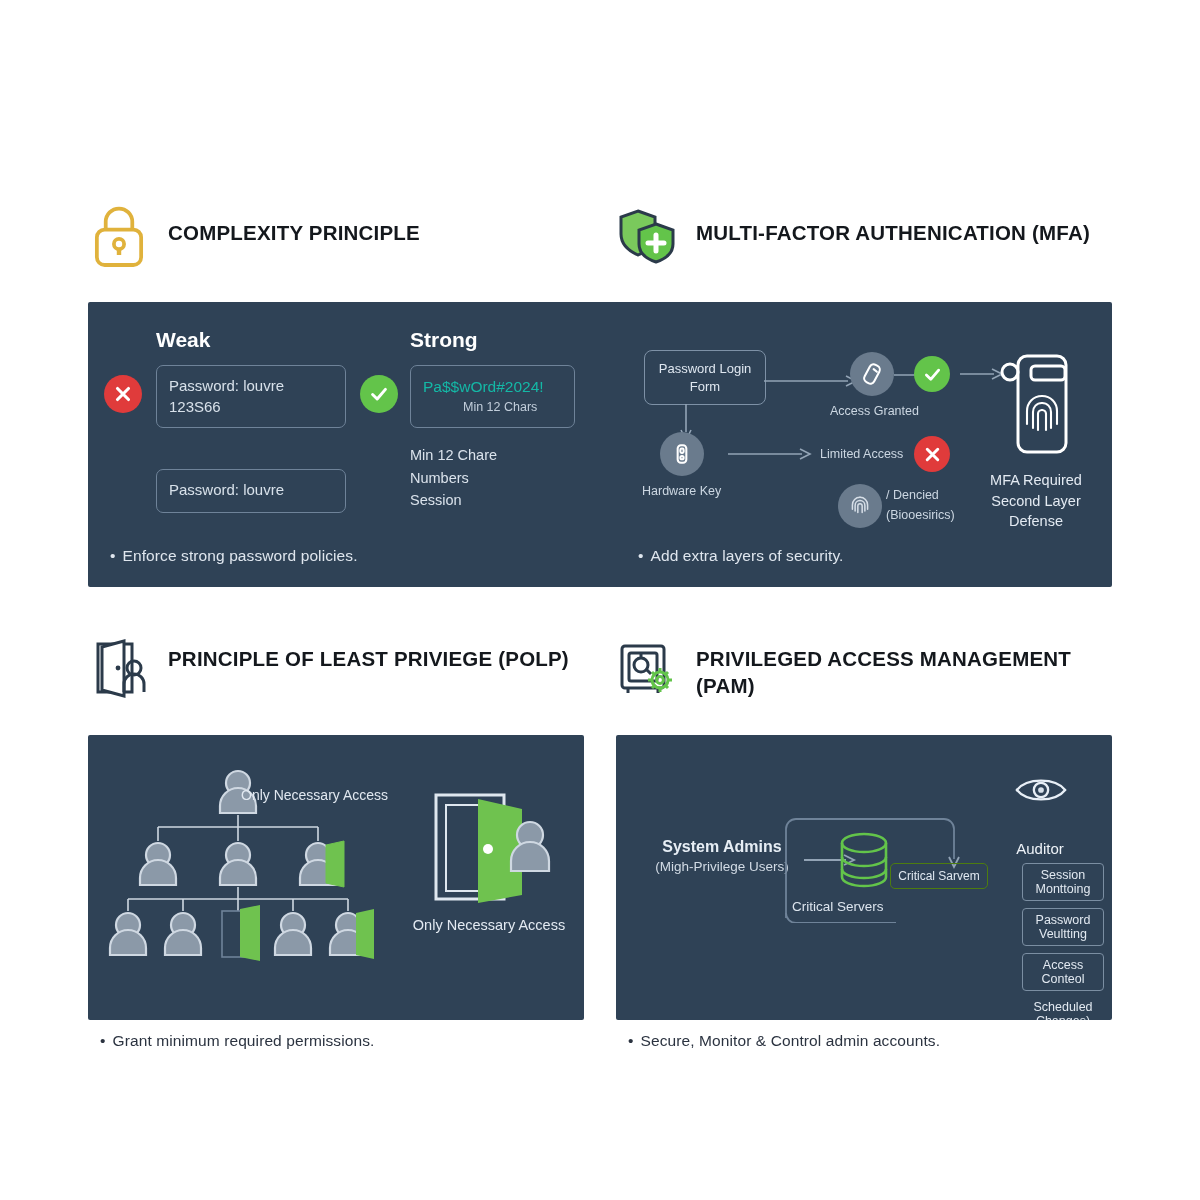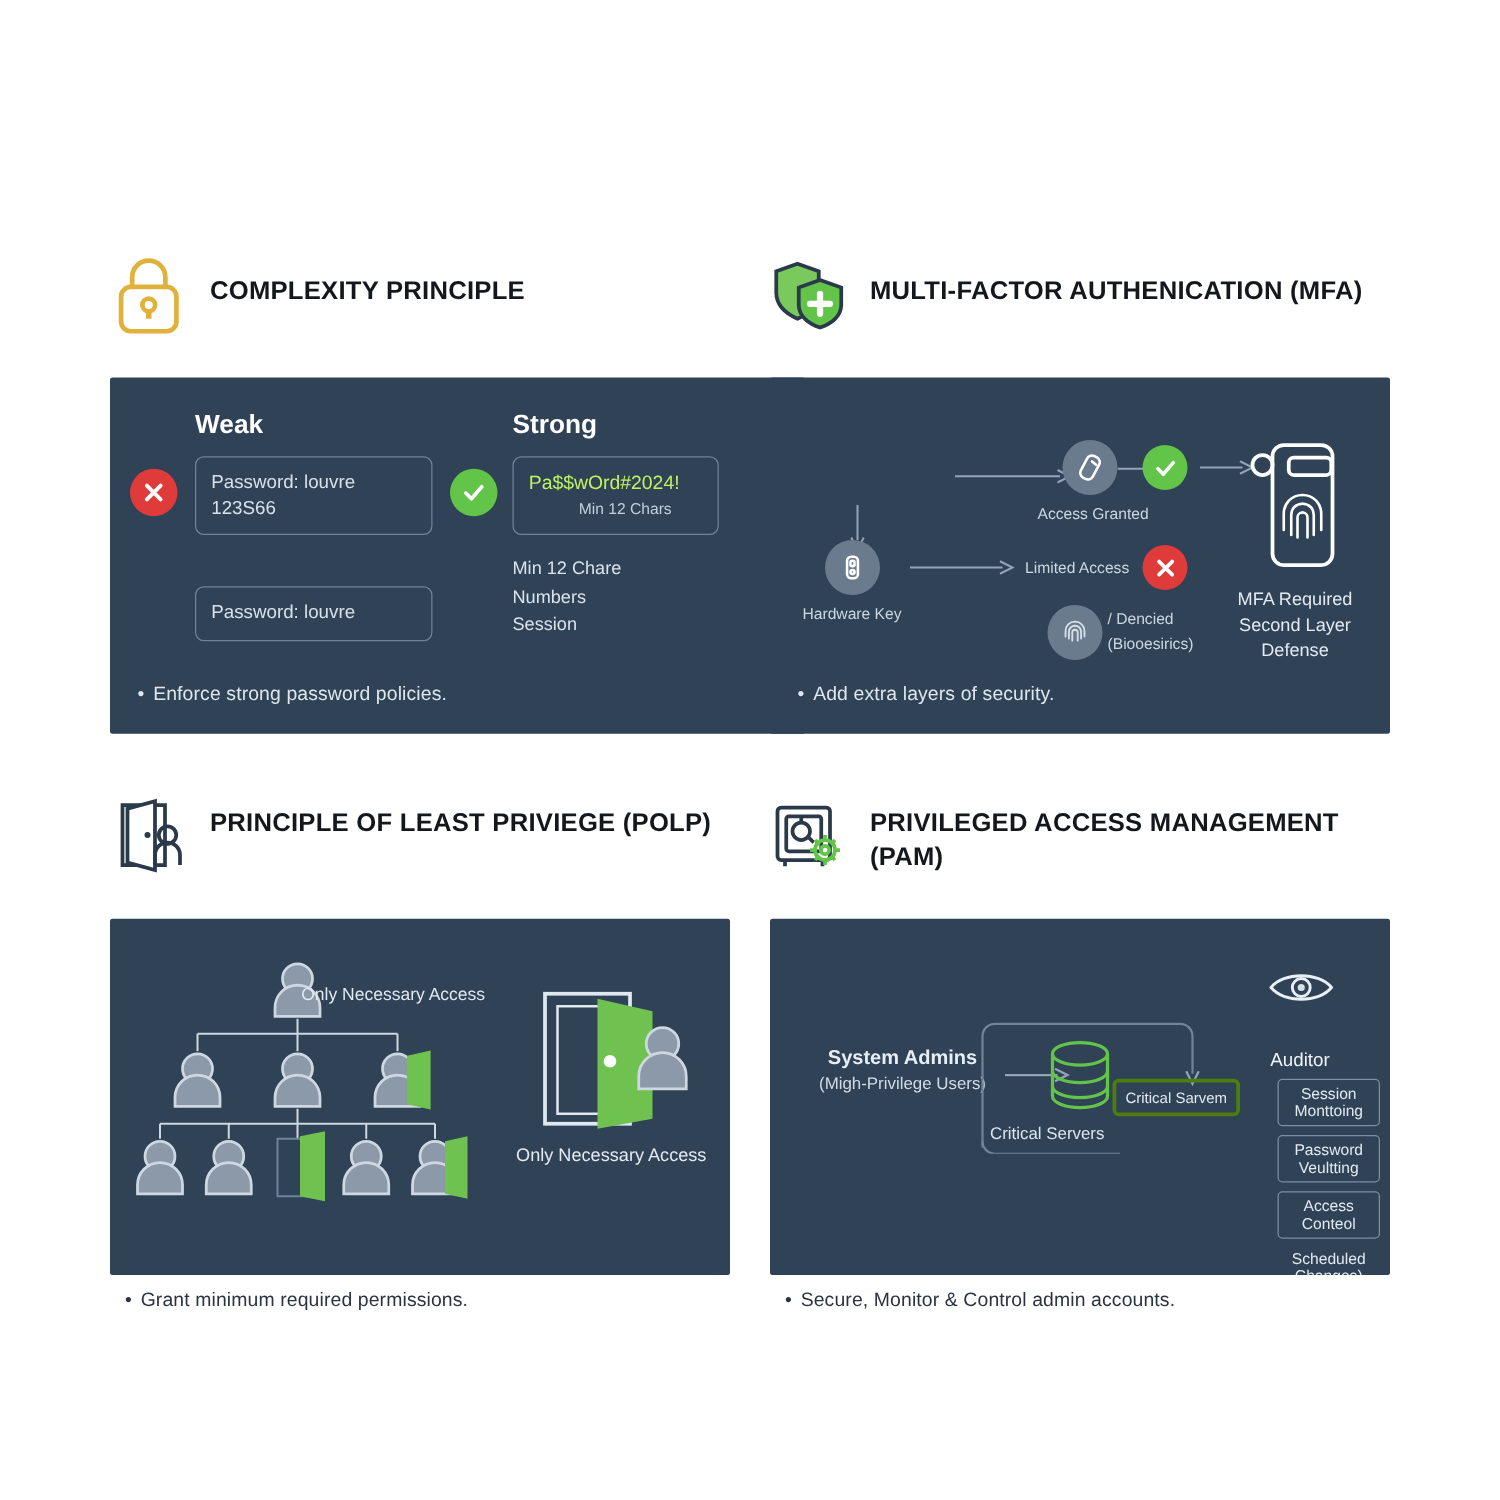--- a/index.html
+++ b/index.html
@@ -106,21 +106,21 @@
     border: 1px solid #6f8399;
     border-radius: 7px;
     padding: 10px 12px;
     color: #d8e1ea;
     font-size: 15px;
     line-height: 1.38;
     min-height: 48px;
     box-sizing: border-box;
   }
   .pw-chip.empty { min-height: 44px; }
-  .pw-chip .mono-pw { font-size: 15.5px; color: #bef264; display:block; }
+  .pw-chip .mono-pw { font-size: 15.5px; color: #14b8a6; display:block; }
   .pw-chip .sub { font-size: 12.5px; color: #c2cedb; display: block; margin-top: 2px; margin-left: 40px; }
   .chip-gap { height: 41px; }
   .req-list {
     margin-top: 16px;
     font-size: 14.5px;
     line-height: 1.58;
     color: #dbe3ec;
   }
   .badge-circle {
     position: absolute;
@@ -207,21 +207,21 @@
     position: absolute;
     left: 176px; top: 164px;
     width: 140px;
     font-size: 13.5px;
     color: #dde5ee;
   }
   .pam-node {
     position: absolute;
     left: 274px; top: 128px;
     width: 88px;
-    border: 3px solid #4d7c0f;
+    border: 1px solid #4d7c0f;
     border-radius: 5px;
     padding: 5px 4px;
     text-align: center;
     font-size: 12px;
     color: #e0e8f0;
   }
   .pam-auditor {
     position: absolute;
     left: 360px; top: 105px;
     width: 128px;
@@ -315,20 +315,21 @@
           <path d="M40 18 L57 24 V38 C57 47 49 53 40 56 C31 53 23 47 23 38 V24 Z" fill="#63c44a" stroke="#2b3a4a" stroke-width="3"></path>
           <path d="M40 29 V45 M32 37 H48" stroke="#ffffff" stroke-width="5" stroke-linecap="round"></path>
         </svg>
       </div>
       <div class="qtitle">MULTI-FACTOR AUTHENICATION (MFA)</div>
     </div>
   </div>
 
   <div class="panel p2">
 
+    <div class="mfa-box">Password Login Form</div>
 
     <svg style="position:absolute;left:146px;top:72px;" width="100" height="14">
       <path d="M2 7 H86" stroke="#93a4b6" stroke-width="1.6" fill="none"></path>
       <path d="M84 2 L94 7 L84 12" stroke="#93a4b6" stroke-width="1.6" fill="none"></path>
     </svg>
 
     <svg style="position:absolute;left:62px;top:100px;" width="16" height="42">
       <path d="M8 2 V30" stroke="#93a4b6" stroke-width="1.6" fill="none"></path>
       <path d="M3 28 L8 38 L13 28" stroke="#93a4b6" stroke-width="1.6" fill="none"></path>
     </svg>

